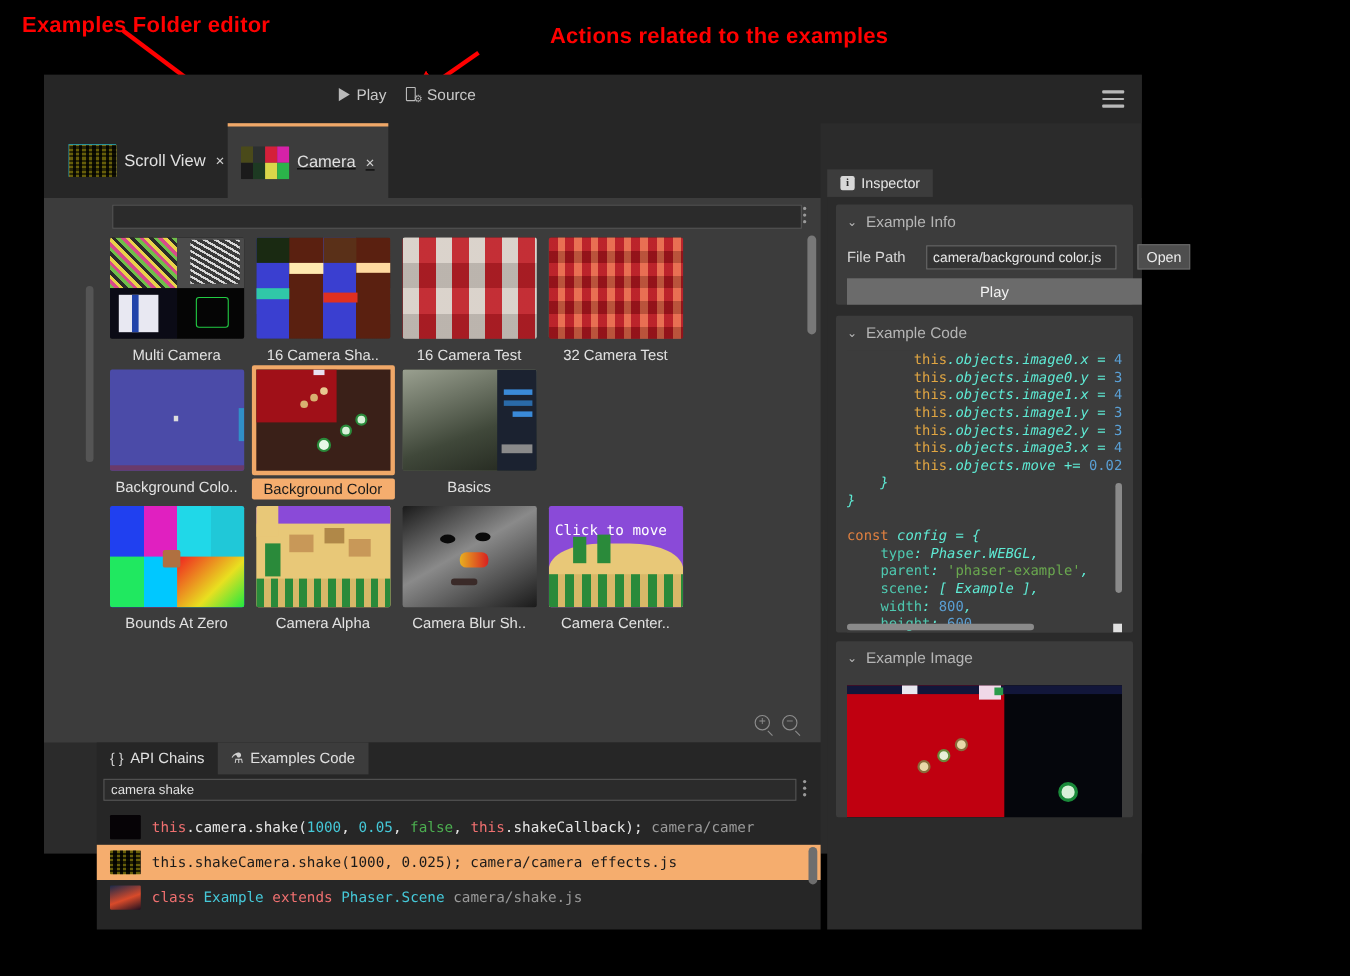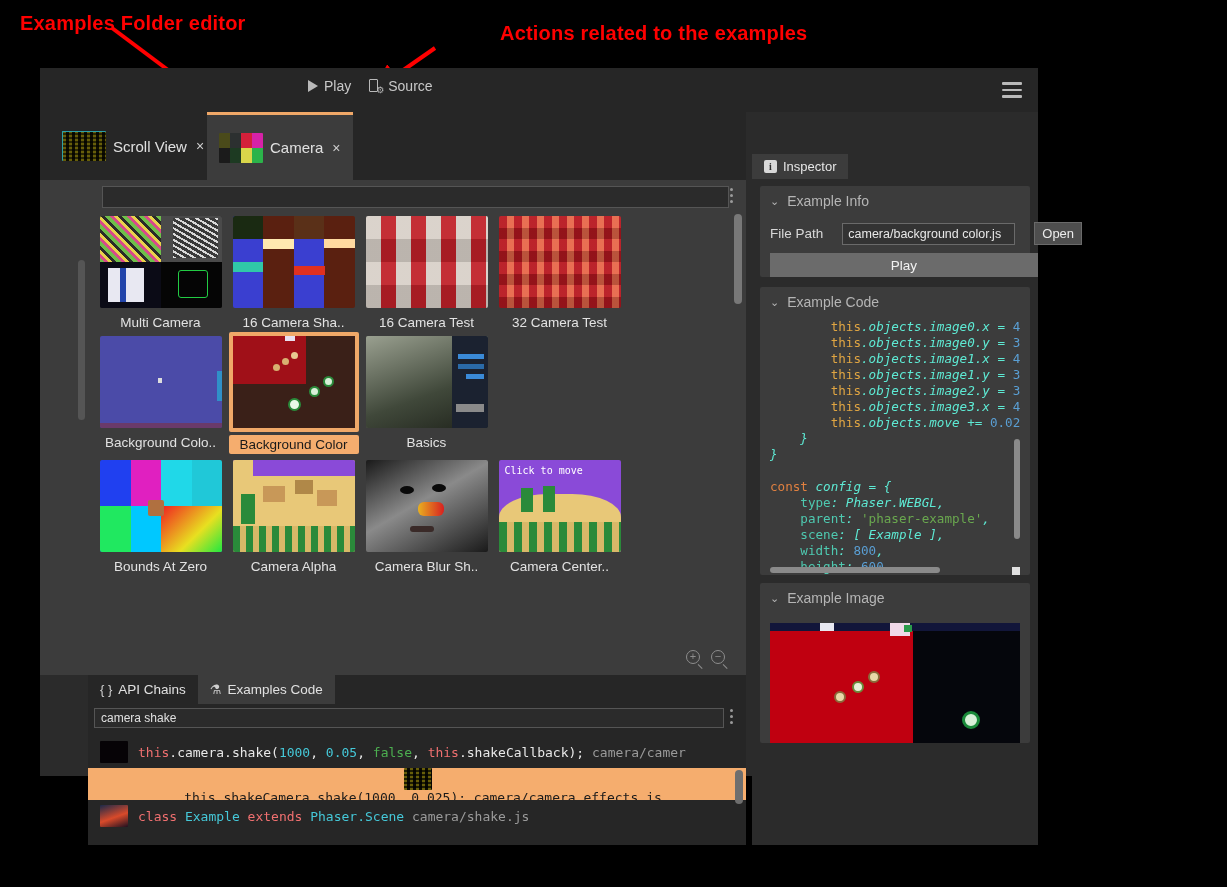--- a/index.html
+++ b/index.html
@@ -73,21 +73,21 @@
   .tabrow {
     position: absolute; left: 0; top: 44px;
     width: 706px; height: 68px;
     background: #262626;
   }
   .tab {
     position: absolute; top: 0; height: 68px;
     display: flex; align-items: center; gap: 7px;
     padding: 0 12px; cursor: pointer;
   }
-  .tab.active { background: #3c3c3c; border-top: 3px solid #f0a868; }
+  .tab.active { background: #3c3c3c; border-top: 3px solid #f0a868; text-decoration: underline; }
   .tab-label { color: #e0e0e0; font-size: 15px; }
   .tab-close { color: #cfcfcf; font-size: 14px; margin-left: 2px; cursor: pointer; }
   .thumb-sm { width: 44px; height: 30px; border-radius: 1px; }
   .thumb-sm.scroll {
     background:
       repeating-linear-gradient(0deg,#8f8a2a 0 2px,#3a3a10 2px 4px),
       repeating-linear-gradient(90deg,#b8ae3a 0 3px,#1b1b08 3px 6px);
     background-blend-mode: multiply;
     border-top: 1.5px solid #2aa0a8;
     border-left: 1.5px solid #2aa0a8;
@@ -189,21 +189,21 @@
     width: 630px; height: 20px;
     background: #2b2b2b; border: 1px solid #555; color: #e0e0e0;
     font-size: 12px; padding: 0 6px; outline: none;
     font-family: "Liberation Sans", sans-serif;
   }
   .blist { margin-top: 4px; position: relative; }
   .brow {
     display: flex; align-items: center; height: 32px;
     padding-left: 12px; overflow: hidden; white-space: nowrap; cursor: pointer;
   }
-  .brow.sel { background: #f5ad6e; flex-direction: column; }
+  .brow.sel { background: #f5ad6e; }
   .brow .rthumb { width: 28px; height: 22px; margin-right: 10px; flex: none; border-radius: 1px; }
   .brow .code {
     font-family: "DejaVu Sans Mono", monospace; font-size: 13px;
   }
   .brow.sel .code, .brow.sel .code * { color: #1a1a1a !important; }
   .u { }
   .vscroll-b {
     position: absolute; right: 3px; top: 34px; width: 8px; height: 34px;
     background: #6e6e6e; border-radius: 4px;
   }
@@ -485,21 +485,21 @@
               <div style="position:absolute;left:52px;top:42px;width:26px;height:14px;background:linear-gradient(90deg,#e8b020,#d82020);border-radius:6px"></div>
               <div style="position:absolute;left:44px;bottom:20px;width:24px;height:6px;background:#3a2a28;border-radius:3px"></div>
             </div>
             <div class="cell-label">Camera Blur Sh..</div>
           </div>
 
           <div class="cell">
             <div class="cell-thumb" style="background:#8a4ad8">
               <div style="position:absolute;left:0;bottom:0;width:100%;height:58px;background:#e8c878;border-radius:40% 40% 0 0"></div>
               <div style="position:absolute;left:0;bottom:0;width:100%;height:30px;background:repeating-linear-gradient(90deg,#2a8a3a 0 8px,#d8b868 8px 15px)"></div>
-              <div style="position:absolute;left:6px;top:5px;color:#fff;font-size:10px;font-family:'DejaVu Sans Mono',monospace">Click to move</div>
+              <div style="position:absolute;left:6px;top:15px;color:#fff;font-size:13px;font-family:'DejaVu Sans Mono',monospace">Click to move</div>
               <div style="position:absolute;left:22px;top:28px;width:12px;height:24px;background:#2a8a3a"></div>
               <div style="position:absolute;left:44px;top:26px;width:12px;height:26px;background:#2a8a3a"></div>
             </div>
             <div class="cell-label">Camera Center..</div>
           </div>
         </div>
       </div>
 
       <div class="zoomctl">
         <span class="magn">

